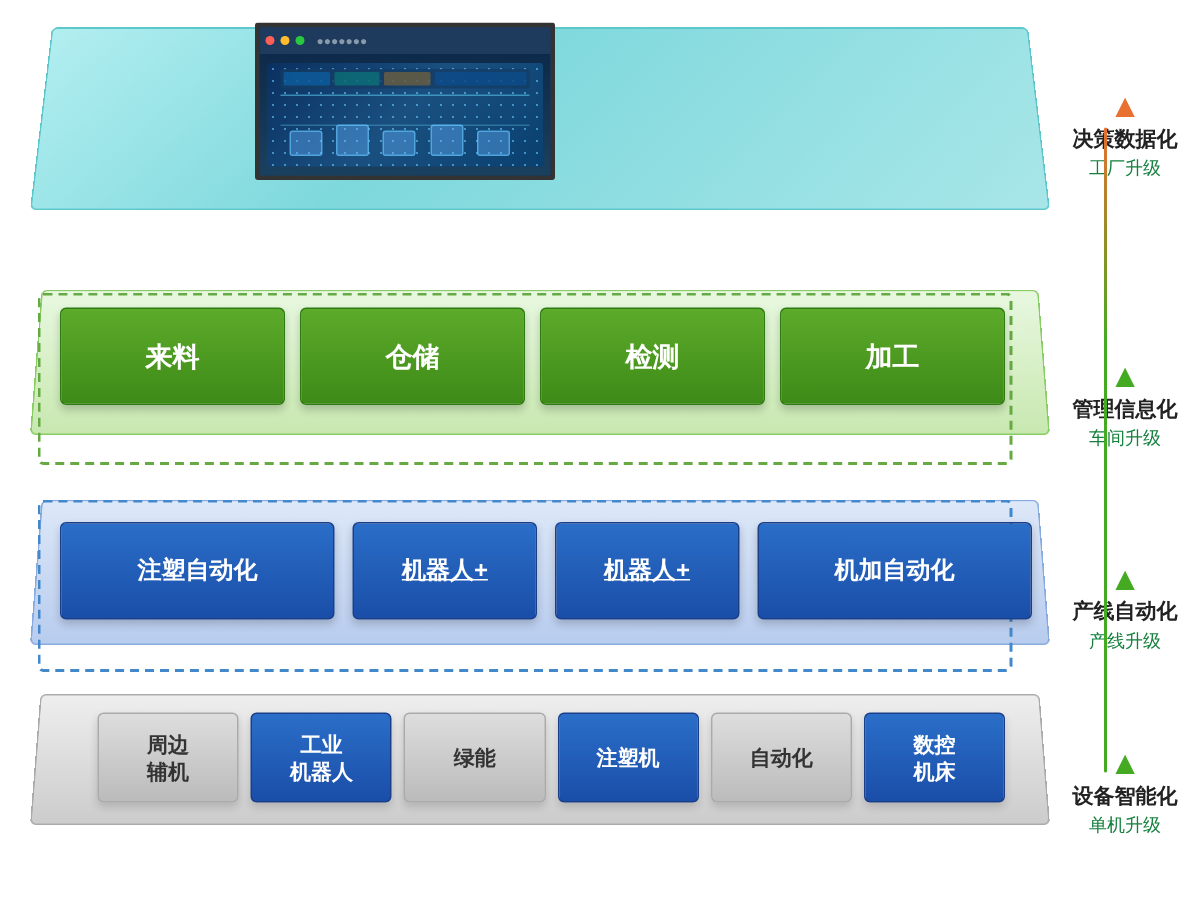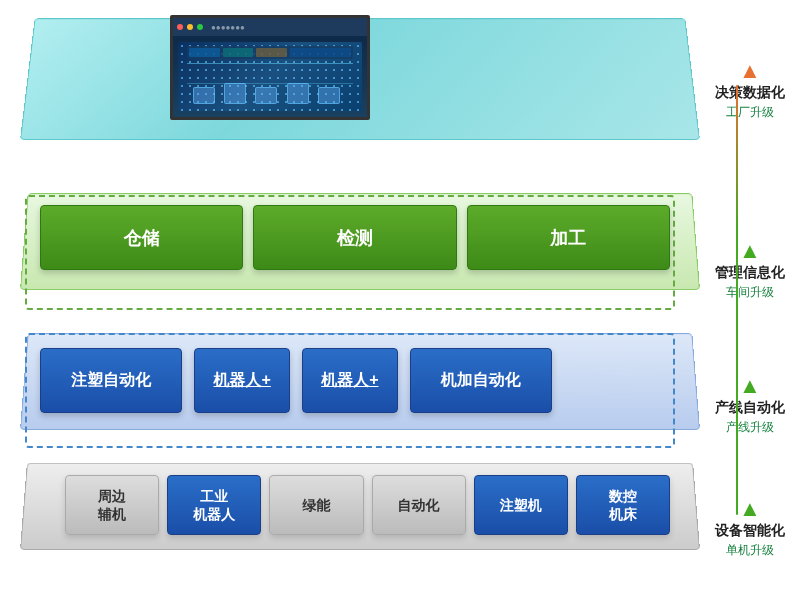--- a/index.html
+++ b/index.html
@@ -157,21 +157,21 @@
       box-shadow: 0 3px 6px rgba(0,0,0,0.2);
     }
 
     
     .blue-boxes {
       position: absolute;
       top: 348px;
       left: 40px;
       display: flex;
       gap: 12px;
-      width: 512px;
+      width: 648px;
     }
     .blue-box {
       height: 65px;
       background: linear-gradient(180deg, #2a6ec8 0%, #1a4ea8 100%);
       border-radius: 4px;
       display: flex;
       align-items: center;
       justify-content: center;
       color: #fff;
       font-size: 16px;
@@ -337,38 +337,39 @@
           </div>
         </div>
       </div>
     </div>
   </div>
 
   <div class="dashed-border-green"></div>
   <div class="dashed-border-blue"></div>
 
   <div class="green-boxes">
+    <div class="green-box">来料</div>
     <div class="green-box">仓储</div>
     <div class="green-box">检测</div>
     <div class="green-box">加工</div>
   </div>
 
   <div class="blue-boxes">
     <div class="blue-box blue-box-wide">注塑自动化</div>
     <div class="blue-box blue-box-normal">机器人+</div>
     <div class="blue-box blue-box-normal">机器人+</div>
     <div class="blue-box blue-box-wide">机加自动化</div>
   </div>
 
   <div class="equip-boxes">
     <div class="equip-box equip-box-gray">周边<br>辅机</div>
     <div class="equip-box equip-box-blue">工业<br>机器人</div>
     <div class="equip-box equip-box-gray">绿能</div>
+    <div class="equip-box equip-box-blue">注塑机</div>
     <div class="equip-box equip-box-gray">自动化</div>
-    <div class="equip-box equip-box-blue">注塑机</div>
     <div class="equip-box equip-box-blue">数控<br>机床</div>
   </div>
 
   <div class="label-decision">
     <span class="arrow-orange">▲</span>
     <span class="label-main">决策数据化</span>
     <span class="label-sub">工厂升级</span>
   </div>
 
   <div class="label-management">

